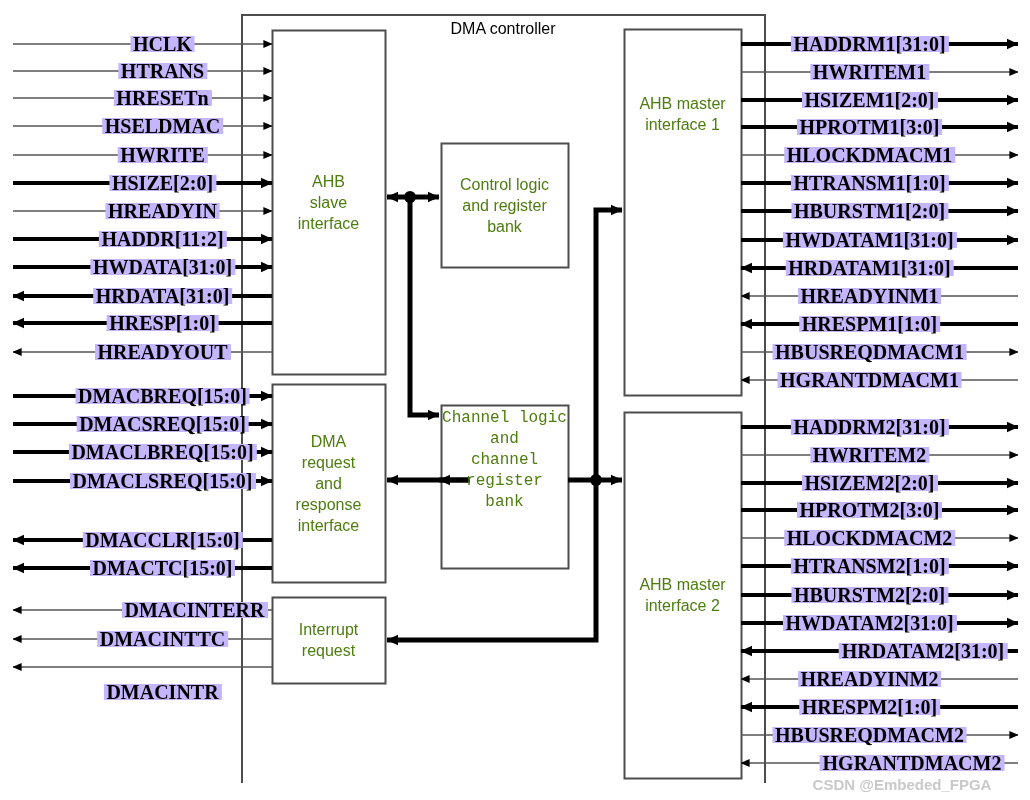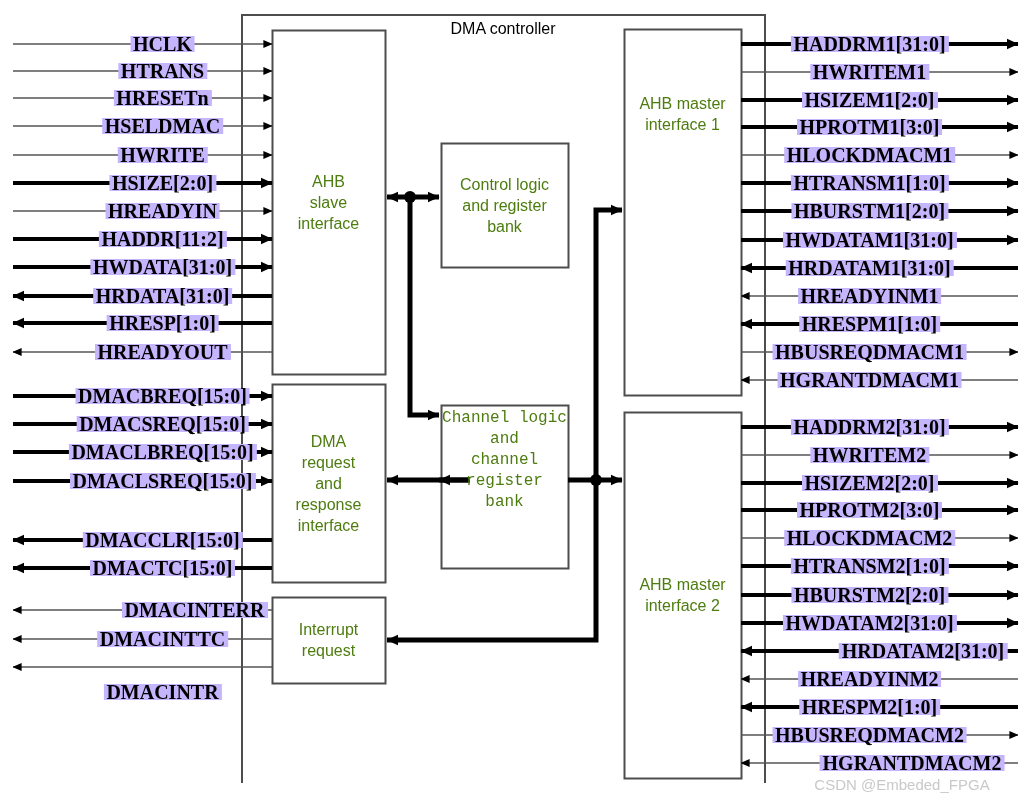--- a/index.html
+++ b/index.html
@@ -20,20 +20,21 @@
   }
   .title-label{
     position:absolute;font-family:"Liberation Sans",sans-serif;
     font-size:16px;color:#000;white-space:nowrap;
     transform:translate(-50%,-50%);
   }
   .watermark{
     position:absolute;font-family:"Liberation Sans",sans-serif;
     font-size:15px;color:#c9c9c9;white-space:nowrap;
     transform:translate(-50%,-50%);
+    font-weight:bold;
   }
 </style>
 </head>
 <body>
 
 <div id="stage">
   <svg id="svgroot" viewBox="0 0 1030 800">
     <defs>
       <marker id="ah-thick" markerWidth="12" markerHeight="12" refX="11.4" refY="6" orient="auto" markerUnits="userSpaceOnUse">
         <path d="M0,0.6 L12,6 L0,11.4 z" fill="#000"></path>

